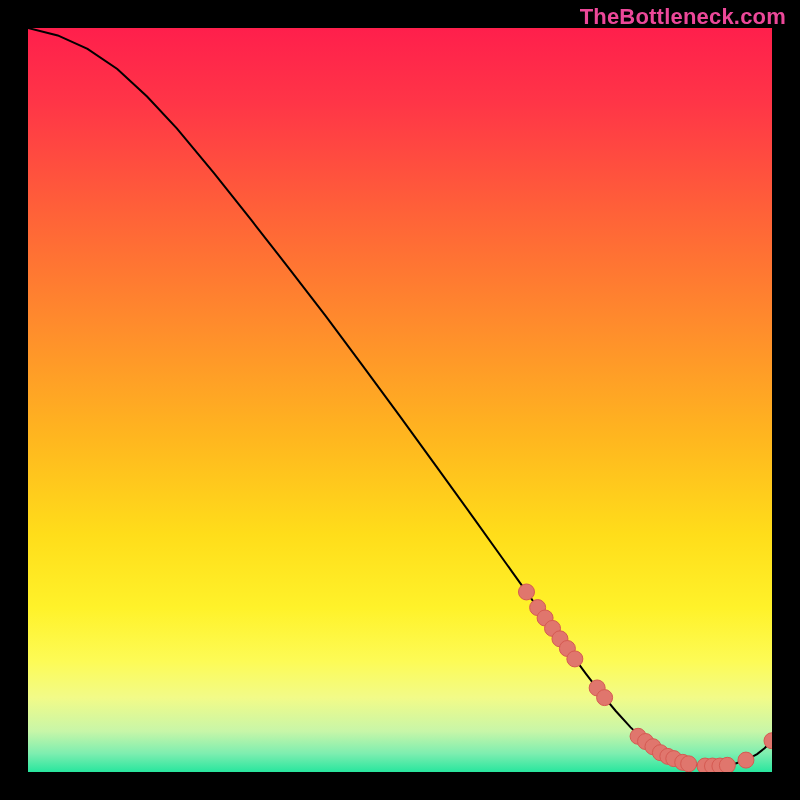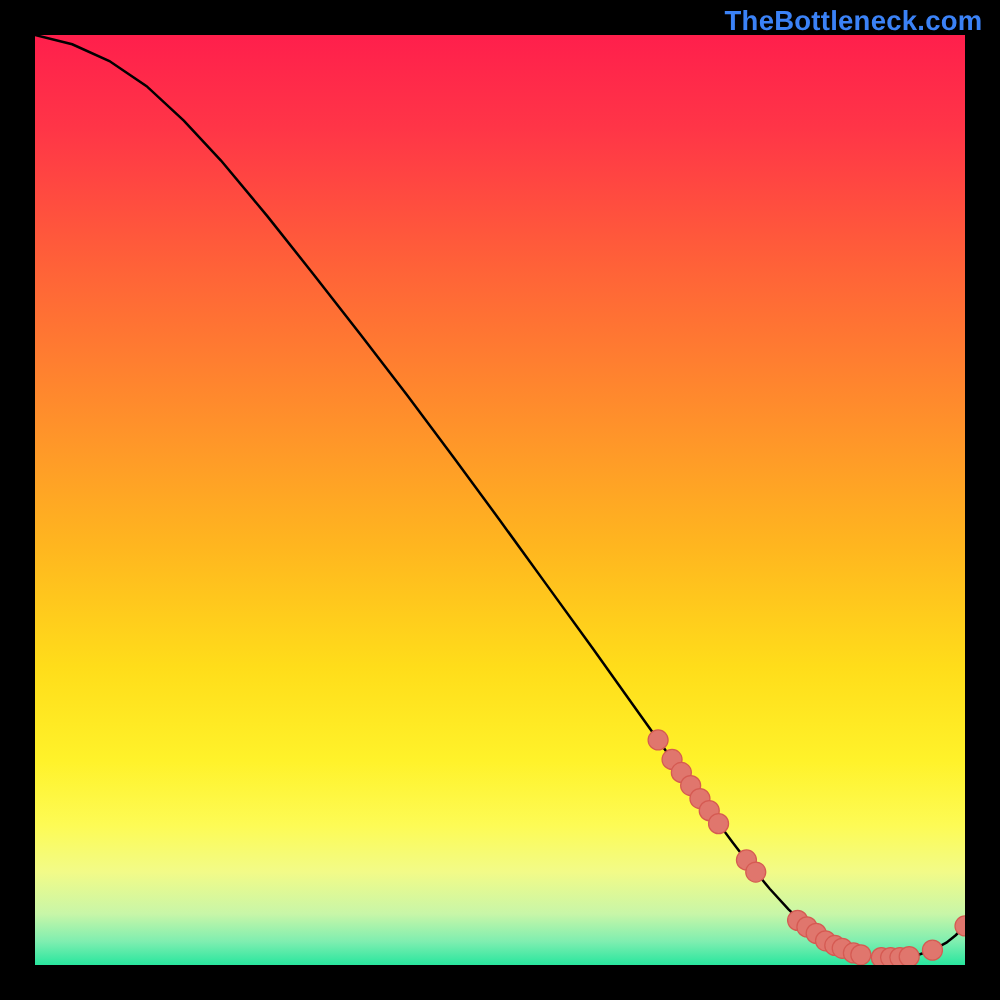--- a/index.html
+++ b/index.html
@@ -14,21 +14,21 @@
   .stage {
     position: relative;
     width: 800px;
     height: 800px;
     background: #000;
   }
   .watermark {
     position: absolute;
     top: 4px;
     right: 14px;
-    color: #3b82f6;
+    color: #ec4899;
     font-size: 22px;
     font-weight: 600;
     letter-spacing: 0.2px;
     user-select: none;
   }
   .plot-wrap {
     position: absolute;
     left: 28px;
     top: 28px;
     width: 744px;

